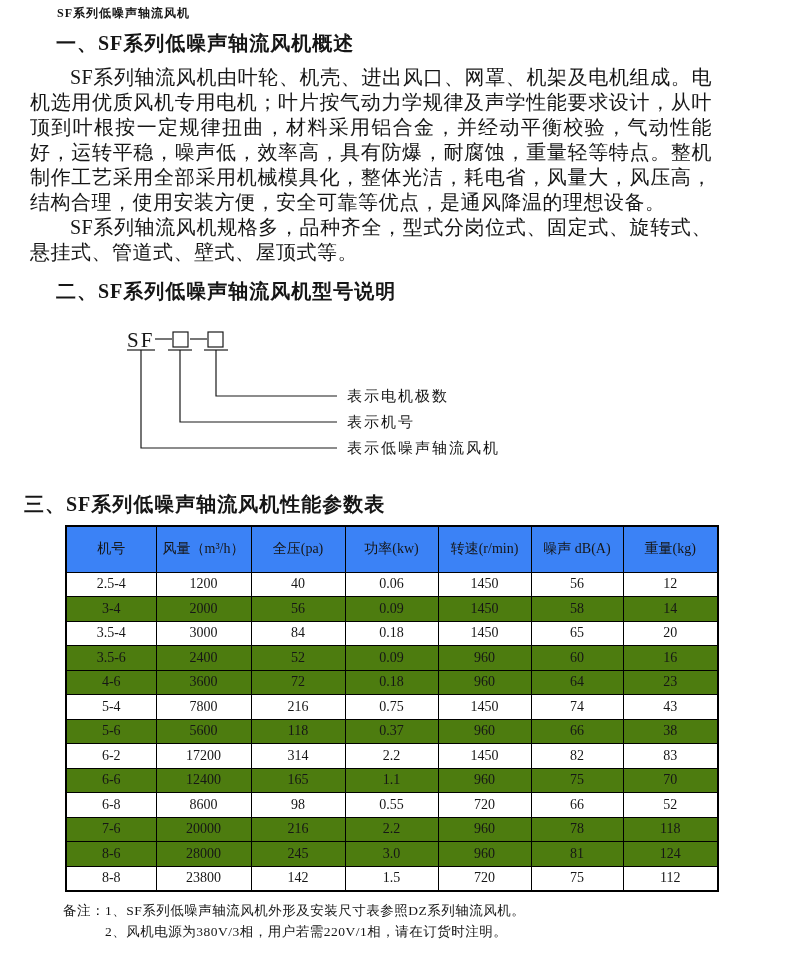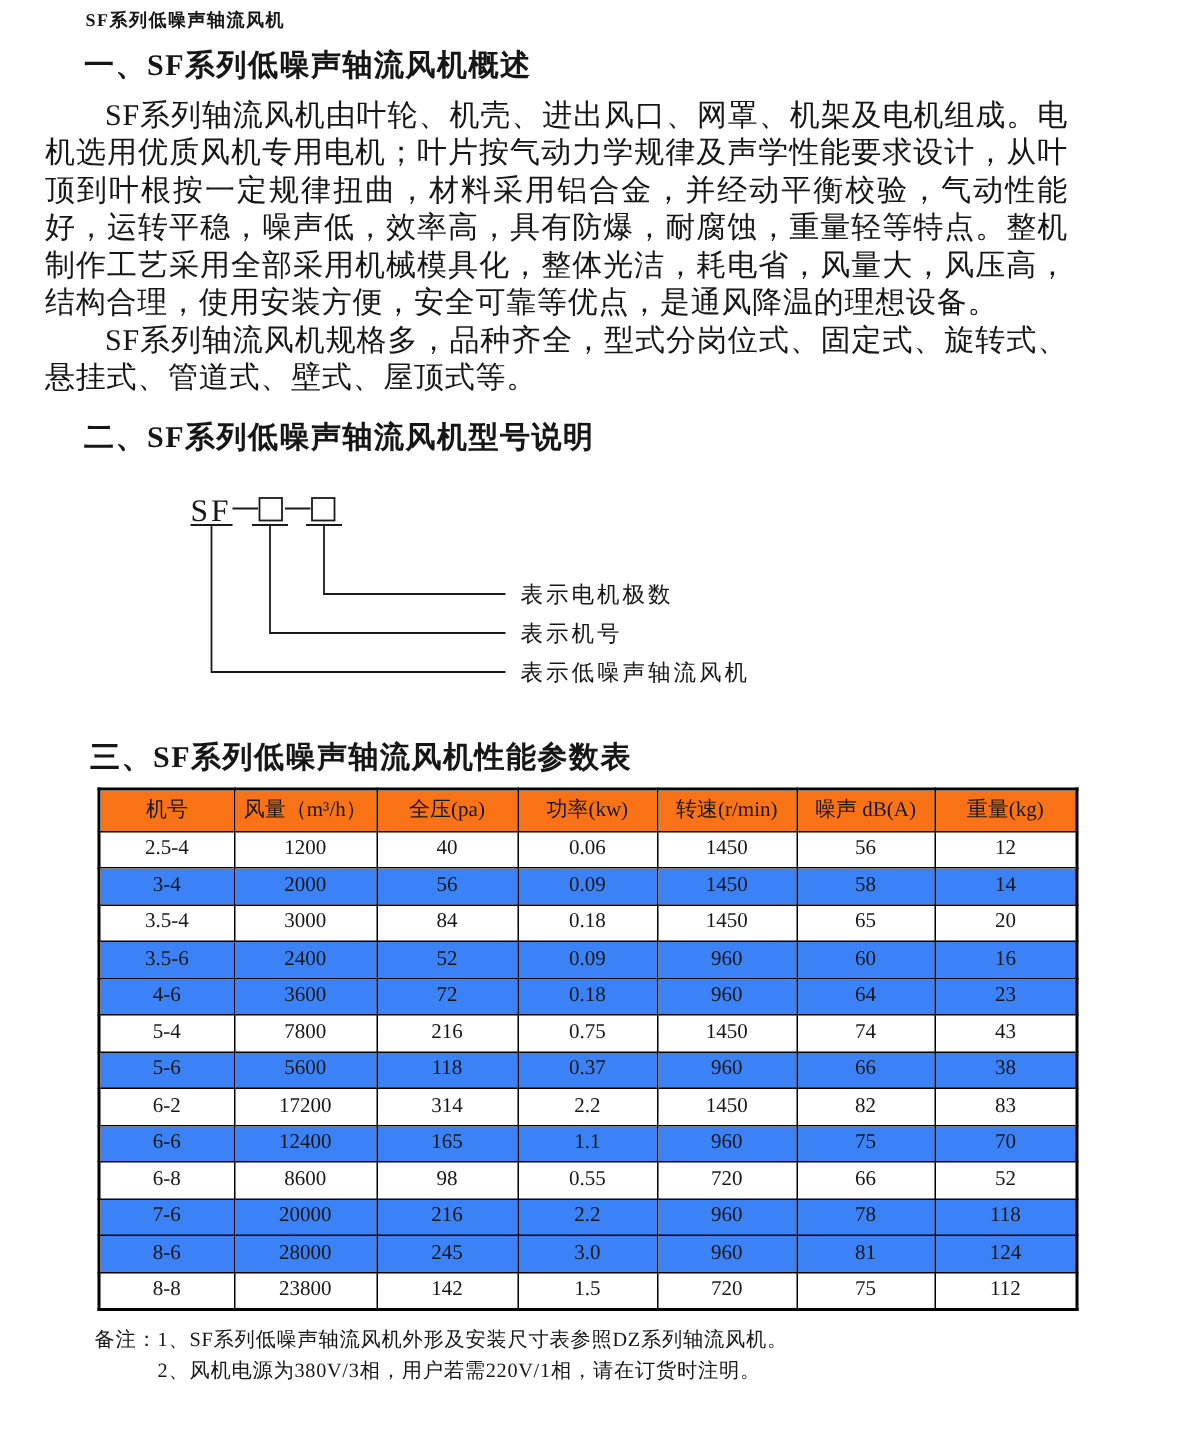--- a/index.html
+++ b/index.html
@@ -15,21 +15,21 @@
     font-size: 12px; font-weight: bold;
     margin: 5px 0 0 57px;
     letter-spacing: 1px;
   }
   .sec-heading {
     font-size: 20px; font-weight: bold;
     letter-spacing: 1px;
   }
   .h-1 { margin: 8px 0 0 56px; }
   .h-2 { margin: 13px 0 0 56px; }
-  .h-3 { margin: 20px 0 0 60px; }
+  .h-3 { margin: 20px 0 0 24px; }
   .para {
     width: 682px;
     margin: 8px 0 0 30px;
     font-size: 20px;
     line-height: 25px;
     text-align: justify;
     text-indent: 2em;
     letter-spacing: 0.5px;
   }
   .para.second { margin-top: 0; }
@@ -52,23 +52,23 @@
   table.perf th, table.perf td {
     border: 1px solid #000;
     text-align: center;
     vertical-align: middle;
     font-size: 14px;
     font-weight: normal;
     padding: 0;
     overflow: hidden;
     white-space: nowrap;
   }
-  table.perf thead th { height: 28px; background: #f97316; }
+  table.perf thead th { height: 46px; background: #3b82f6; }
   table.perf tbody td { height: 24.5px; background: #ffffff; }
-  table.perf tbody tr.shaded td { background: #3b82f6; }
+  table.perf tbody tr.shaded td { background: #4d7c0f; }
   table.perf th:nth-child(1), table.perf td:nth-child(1) { width: 90px; }
   table.perf th:nth-child(2), table.perf td:nth-child(2) { width: 95px; }
   table.perf th:nth-child(3), table.perf td:nth-child(3) { width: 94px; }
   table.perf th:nth-child(4), table.perf td:nth-child(4) { width: 93px; }
   table.perf th:nth-child(5), table.perf td:nth-child(5) { width: 93px; }
   table.perf th:nth-child(6), table.perf td:nth-child(6) { width: 92px; }
   table.perf th:nth-child(7), table.perf td:nth-child(7) { width: 95px; }
   .notes {
     margin: 8px 0 0 63px;
     font-size: 13.5px;

